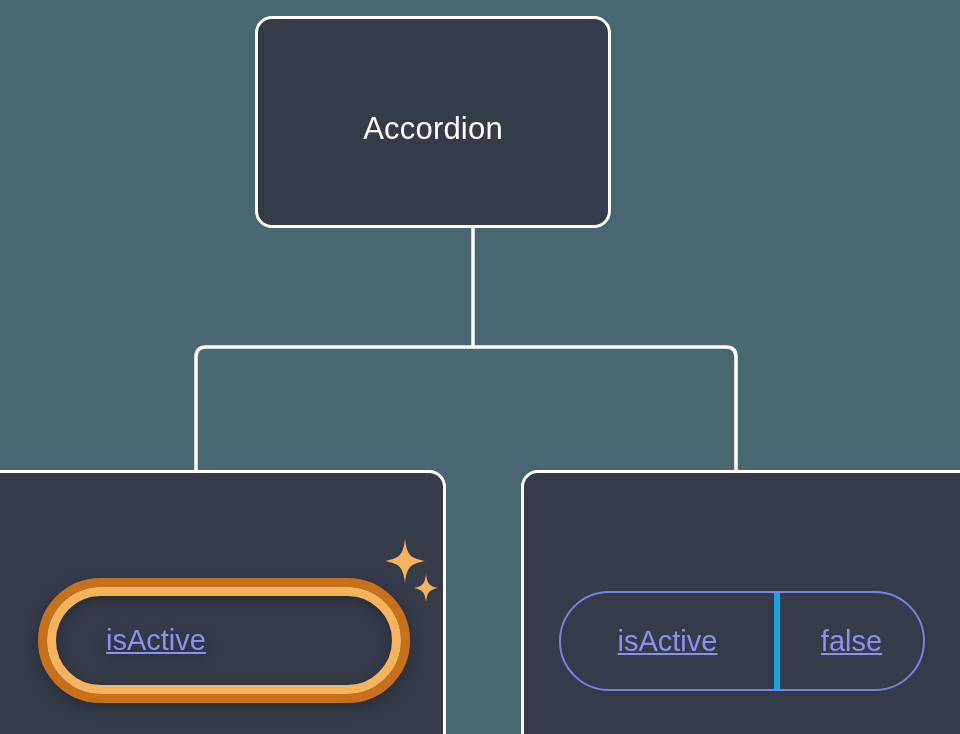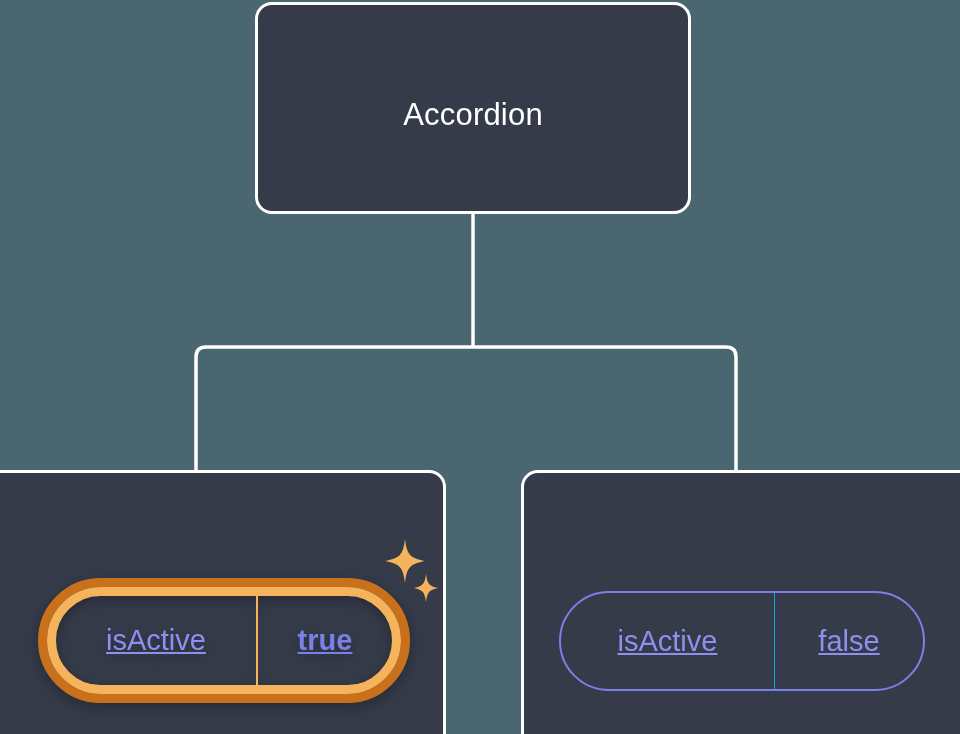--- a/index.html
+++ b/index.html
@@ -47,22 +47,22 @@
     text-align: center;
     color: #ffffff;
     font-size: 29px;
     font-weight: 400;
     letter-spacing: 0.2px;
     white-space: nowrap;
   }
 
   #node-accordion {
     left: 255px;
-    top: 2px;
-    width: 436px;
+    top: 16px;
+    width: 356px;
     height: 212px;
   }
   #node-accordion .node-title {
     top: 92px;
     font-size: 31px;
   }
 
   
   #node-panel-left {
     left: -20px;
@@ -104,21 +104,21 @@
     border: 2px solid #7b7fe8;
     background: transparent;
   }
   .pill-plain .pill-key {
     color: #8c90ee;
     flex: 0 0 213px;
   }
   .pill-plain .pill-val {
     color: #8c90ee;
     flex: 1 1 auto;
-    border-left: 1px solid #0ea5e9;
+    border-left: 6px solid #0ea5e9;
   }
 
   
   .pill-highlight {
     border: 9px solid #c9711a;
     background: transparent;
     box-shadow: 0 0 0 0 transparent;
     filter: drop-shadow(0 4px 7px rgba(0, 0, 0, 0.30));
   }
   .pill-highlight-inner {
@@ -173,21 +173,20 @@
     <div class="node-title">Accordion</div>
   </div>
 
   <div class="node" id="node-panel-left">
     
   </div>
 
   <div class="pill pill-highlight" style="left: 38px; top: 578px; width: 372px; height: 125px;">
     <div class="pill-highlight-inner">
       <div class="pill-cell pill-key">isActive</div>
-      <div class="pill-cell pill-val">true</div>
     </div>
   </div>
 
   <svg id="sparkle" viewBox="0 0 56 70" width="56" height="70" aria-hidden="true">
     <path d="M 22 6 C 24 22 27 25 42 28 C 27 31 24 34 22 50 C 20 34 17 31 2 28 C 17 25 20 22 22 6 Z" fill="#f5b45c"></path>
     <path d="M 43 41 C 44.3 51 46 53 55 55 C 46 57 44.3 59 43 69 C 41.7 59 40 57 31 55 C 40 53 41.7 51 43 41 Z" fill="#f5b45c"></path>
   </svg>
 
   <div class="node" id="node-panel-right">
     

